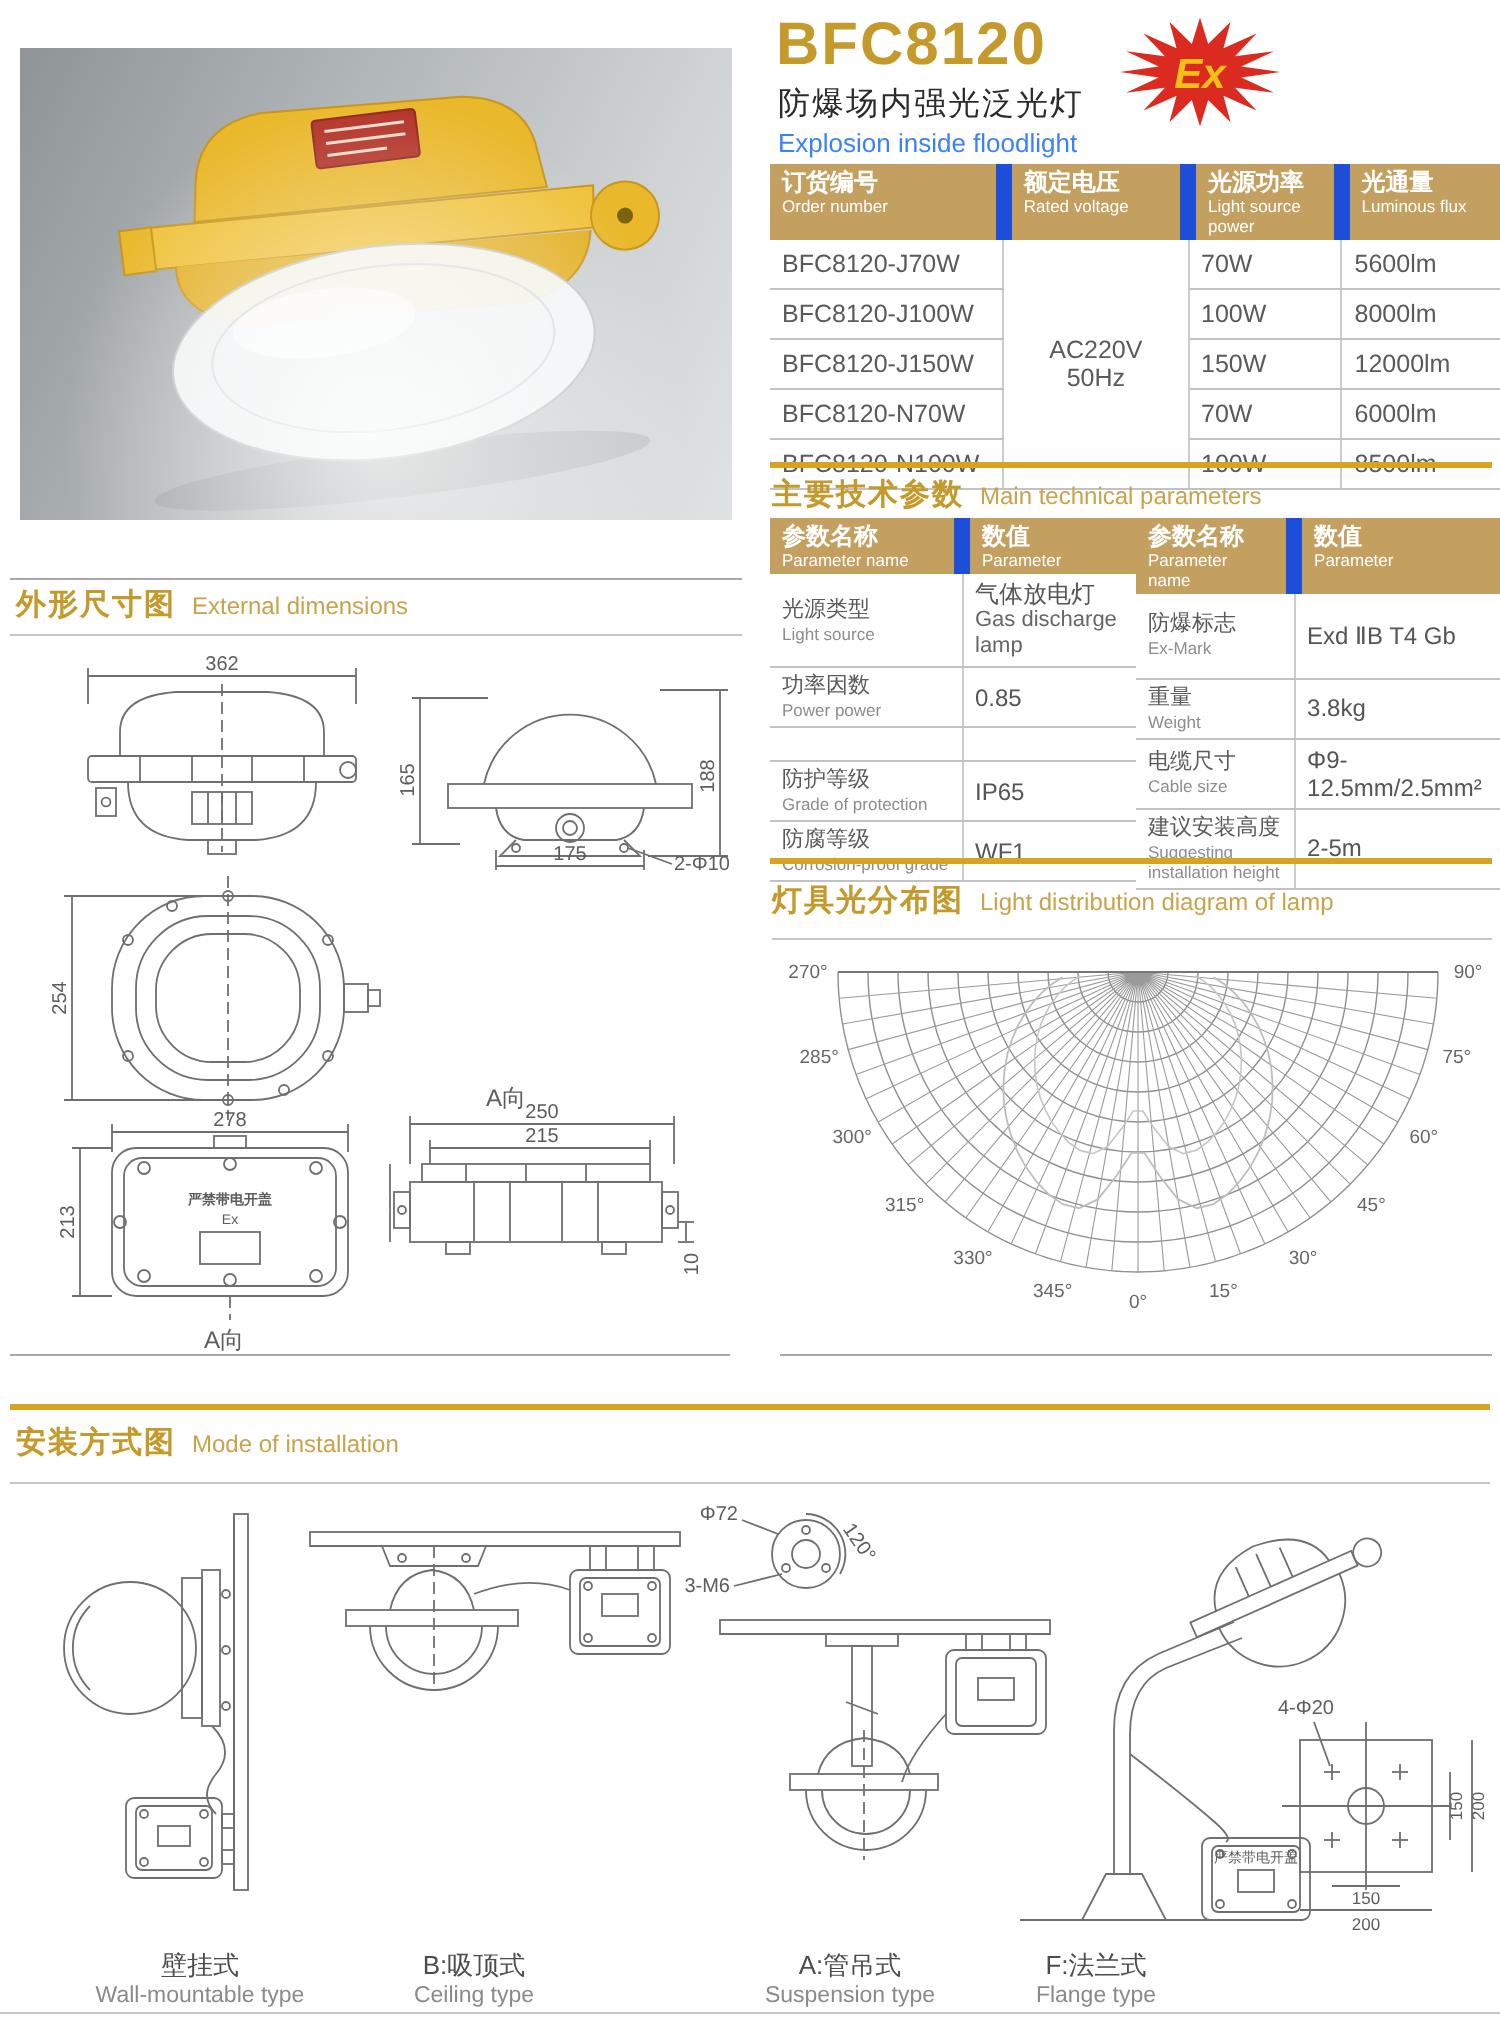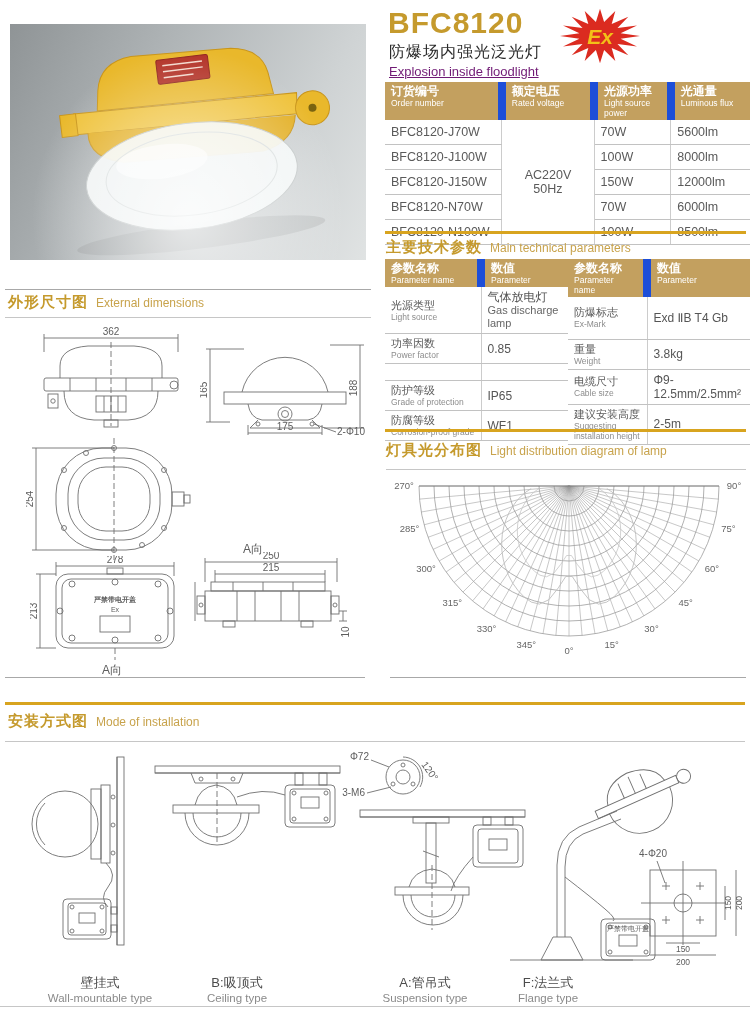--- a/index.html
+++ b/index.html
@@ -7,21 +7,21 @@
         font-family:"Liberation Sans",sans-serif;overflow:hidden;}
   .abs{position:absolute;}
   
   .photo{left:10px;top:24px;width:356px;height:236px;
          background:linear-gradient(115deg,#8f9496 0%,#aeb3b5 35%,#cfd3d4 75%,#e0e3e3 100%);}
   .photo .glow{position:absolute;left:0;top:0;width:100%;height:100%;
          background:radial-gradient(ellipse at 50% 82%,rgba(255,255,255,.7),rgba(255,255,255,0) 62%);}
   
   .model{left:388px;top:6px;font-size:30px;font-weight:bold;color:#c59a2d;letter-spacing:1px;}
   .t-cn{left:389px;top:42px;font-size:16px;color:#2b2b2b;letter-spacing:1px;}
-  .t-en{left:389px;top:64px;font-size:13px;color:#701a75;text-decoration:underline;}
+  .t-en{left:389px;top:64px;font-size:13px;color:#3b82f6;}
   .ex-star{left:558px;top:6px;}
   
   table{border-collapse:collapse;}
   .dtable th{background:#c3a05f;color:#fff;text-align:left;padding:2px 6px;
              border-right:8px solid #1d4ed8;font-weight:normal;vertical-align:top;}
   .dtable th:last-child{border-right:none;}
   .dtable th .cn{font-size:12px;font-weight:bold;display:block;line-height:14px;}
   .dtable th .en{font-size:8.5px;display:block;line-height:10px;}
   .dtable td{font-size:12.5px;color:#5a5a5a;border-bottom:1px solid #c2c2c2;
              border-right:1px solid #cccccc;padding:3px 6px;background:#fff;}
@@ -166,21 +166,21 @@
             <span class="nen">Light source</span>
           </td>
       <td>
             <span class="val">气体放电灯</span>
             <span class="val2">Gas discharge lamp</span>
           </td>
     </tr>
     <tr>
       <td>
             <span class="ncn">功率因数</span>
-            <span class="nen">Power factor</span>
+            <span class="nen">Power power</span>
           </td>
       <td>
             <span class="val">0.85</span>
           </td>
     </tr>
     <tr class="blank-row">
           <td></td>
           <td></td>
         </tr>
     <tr>

